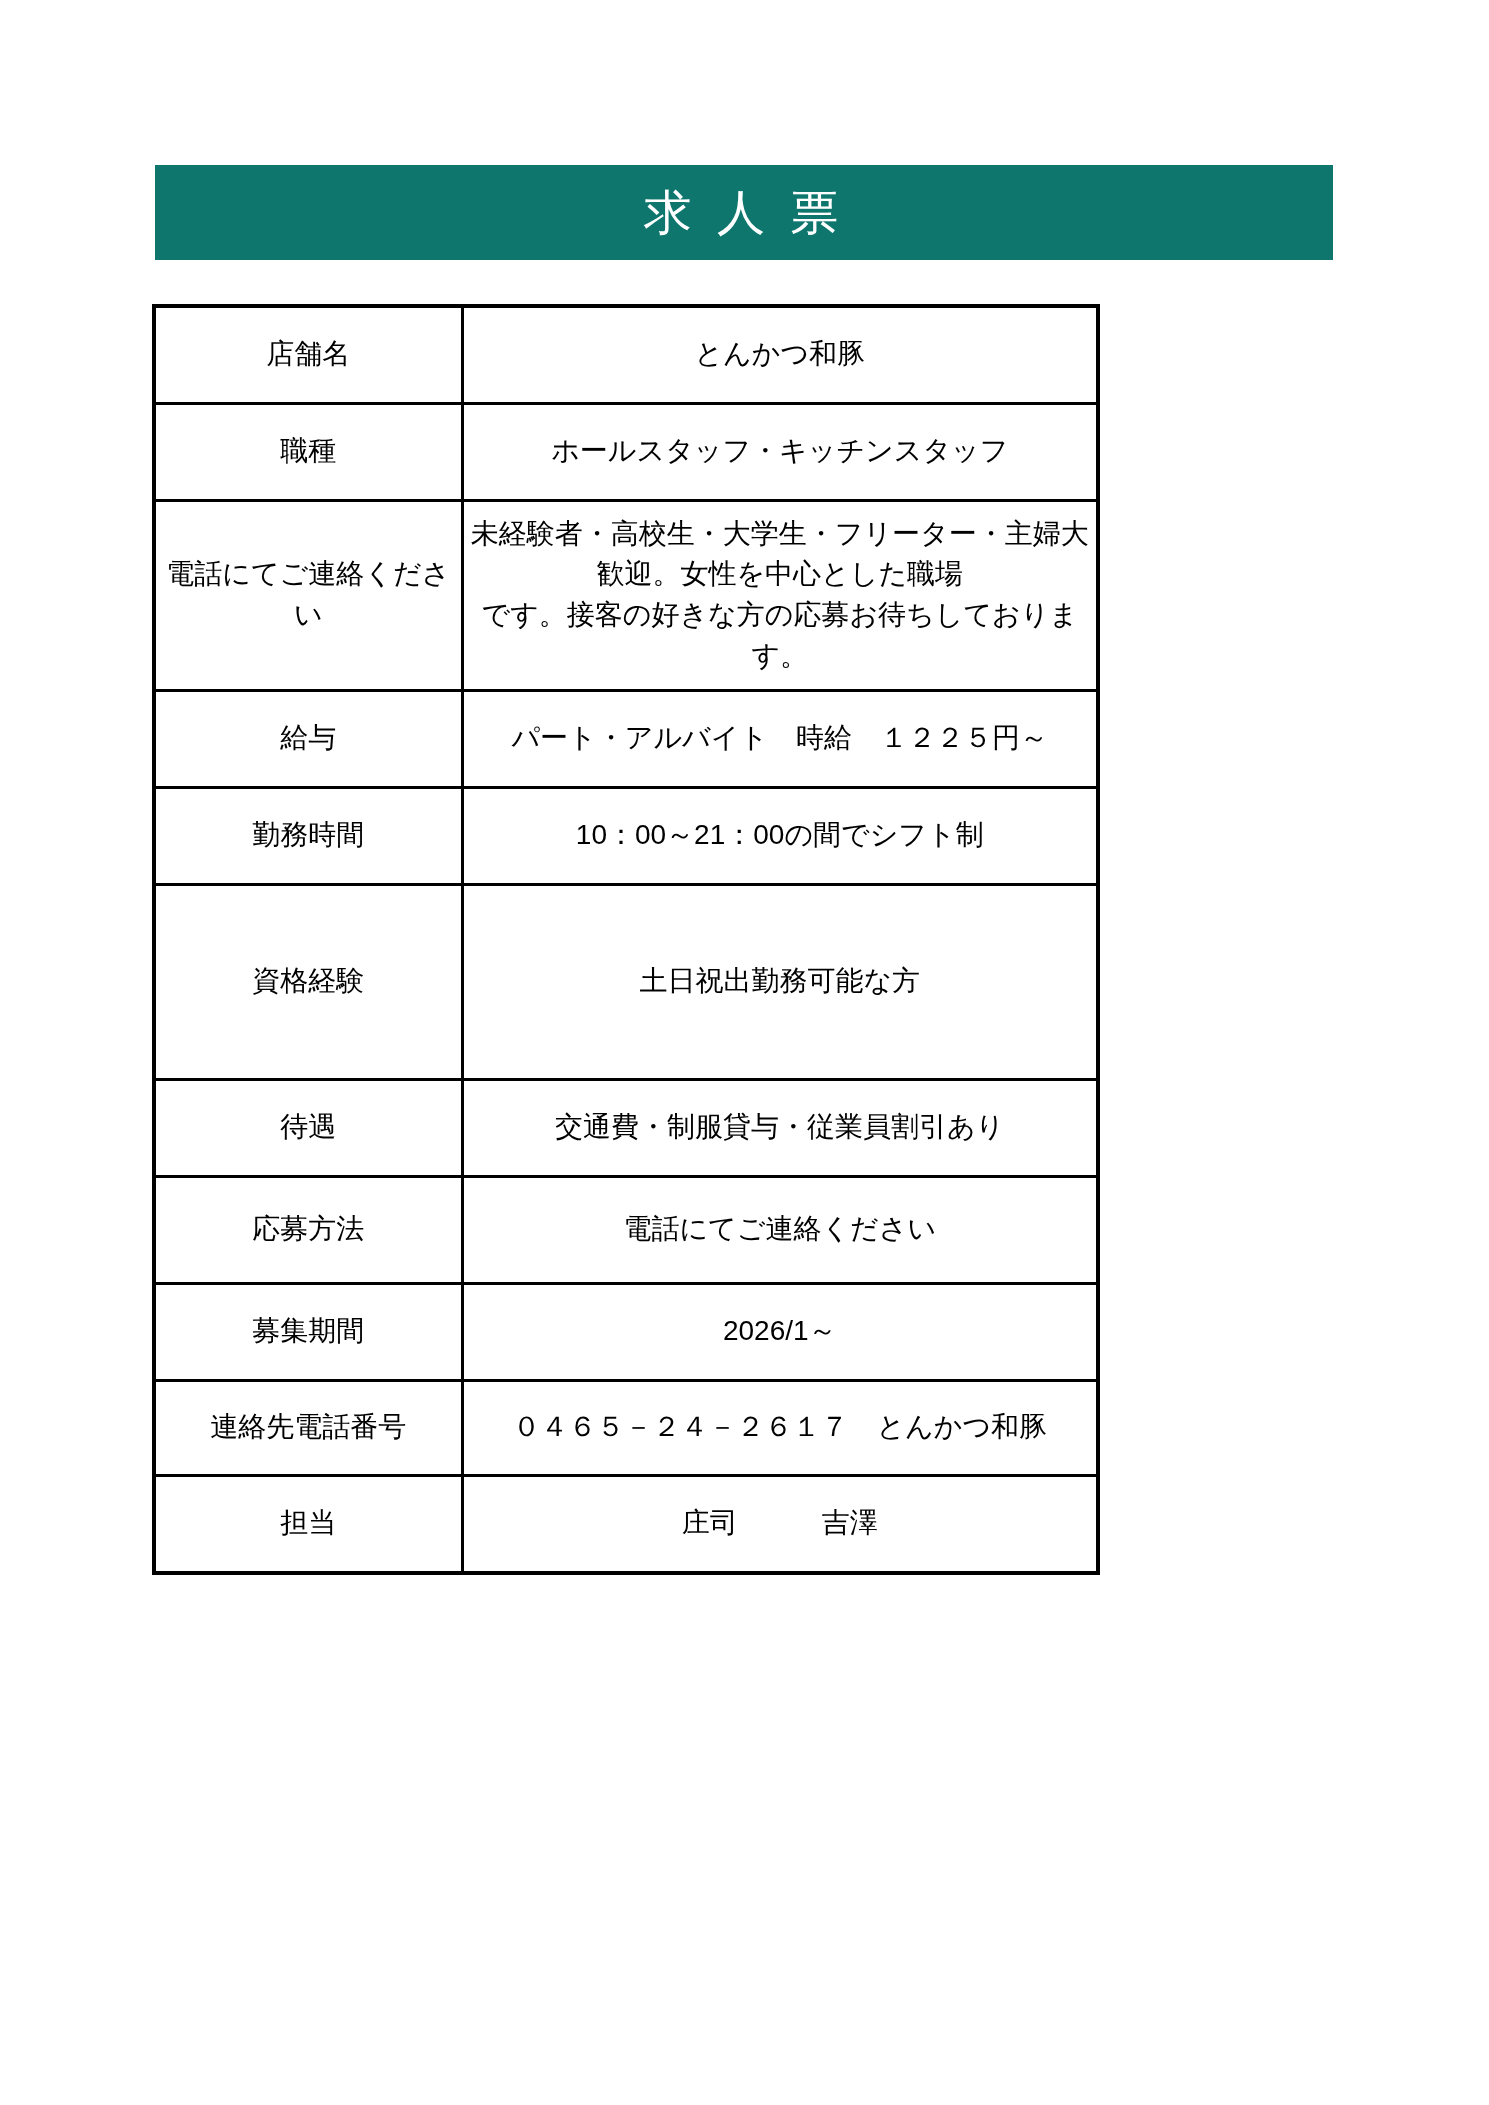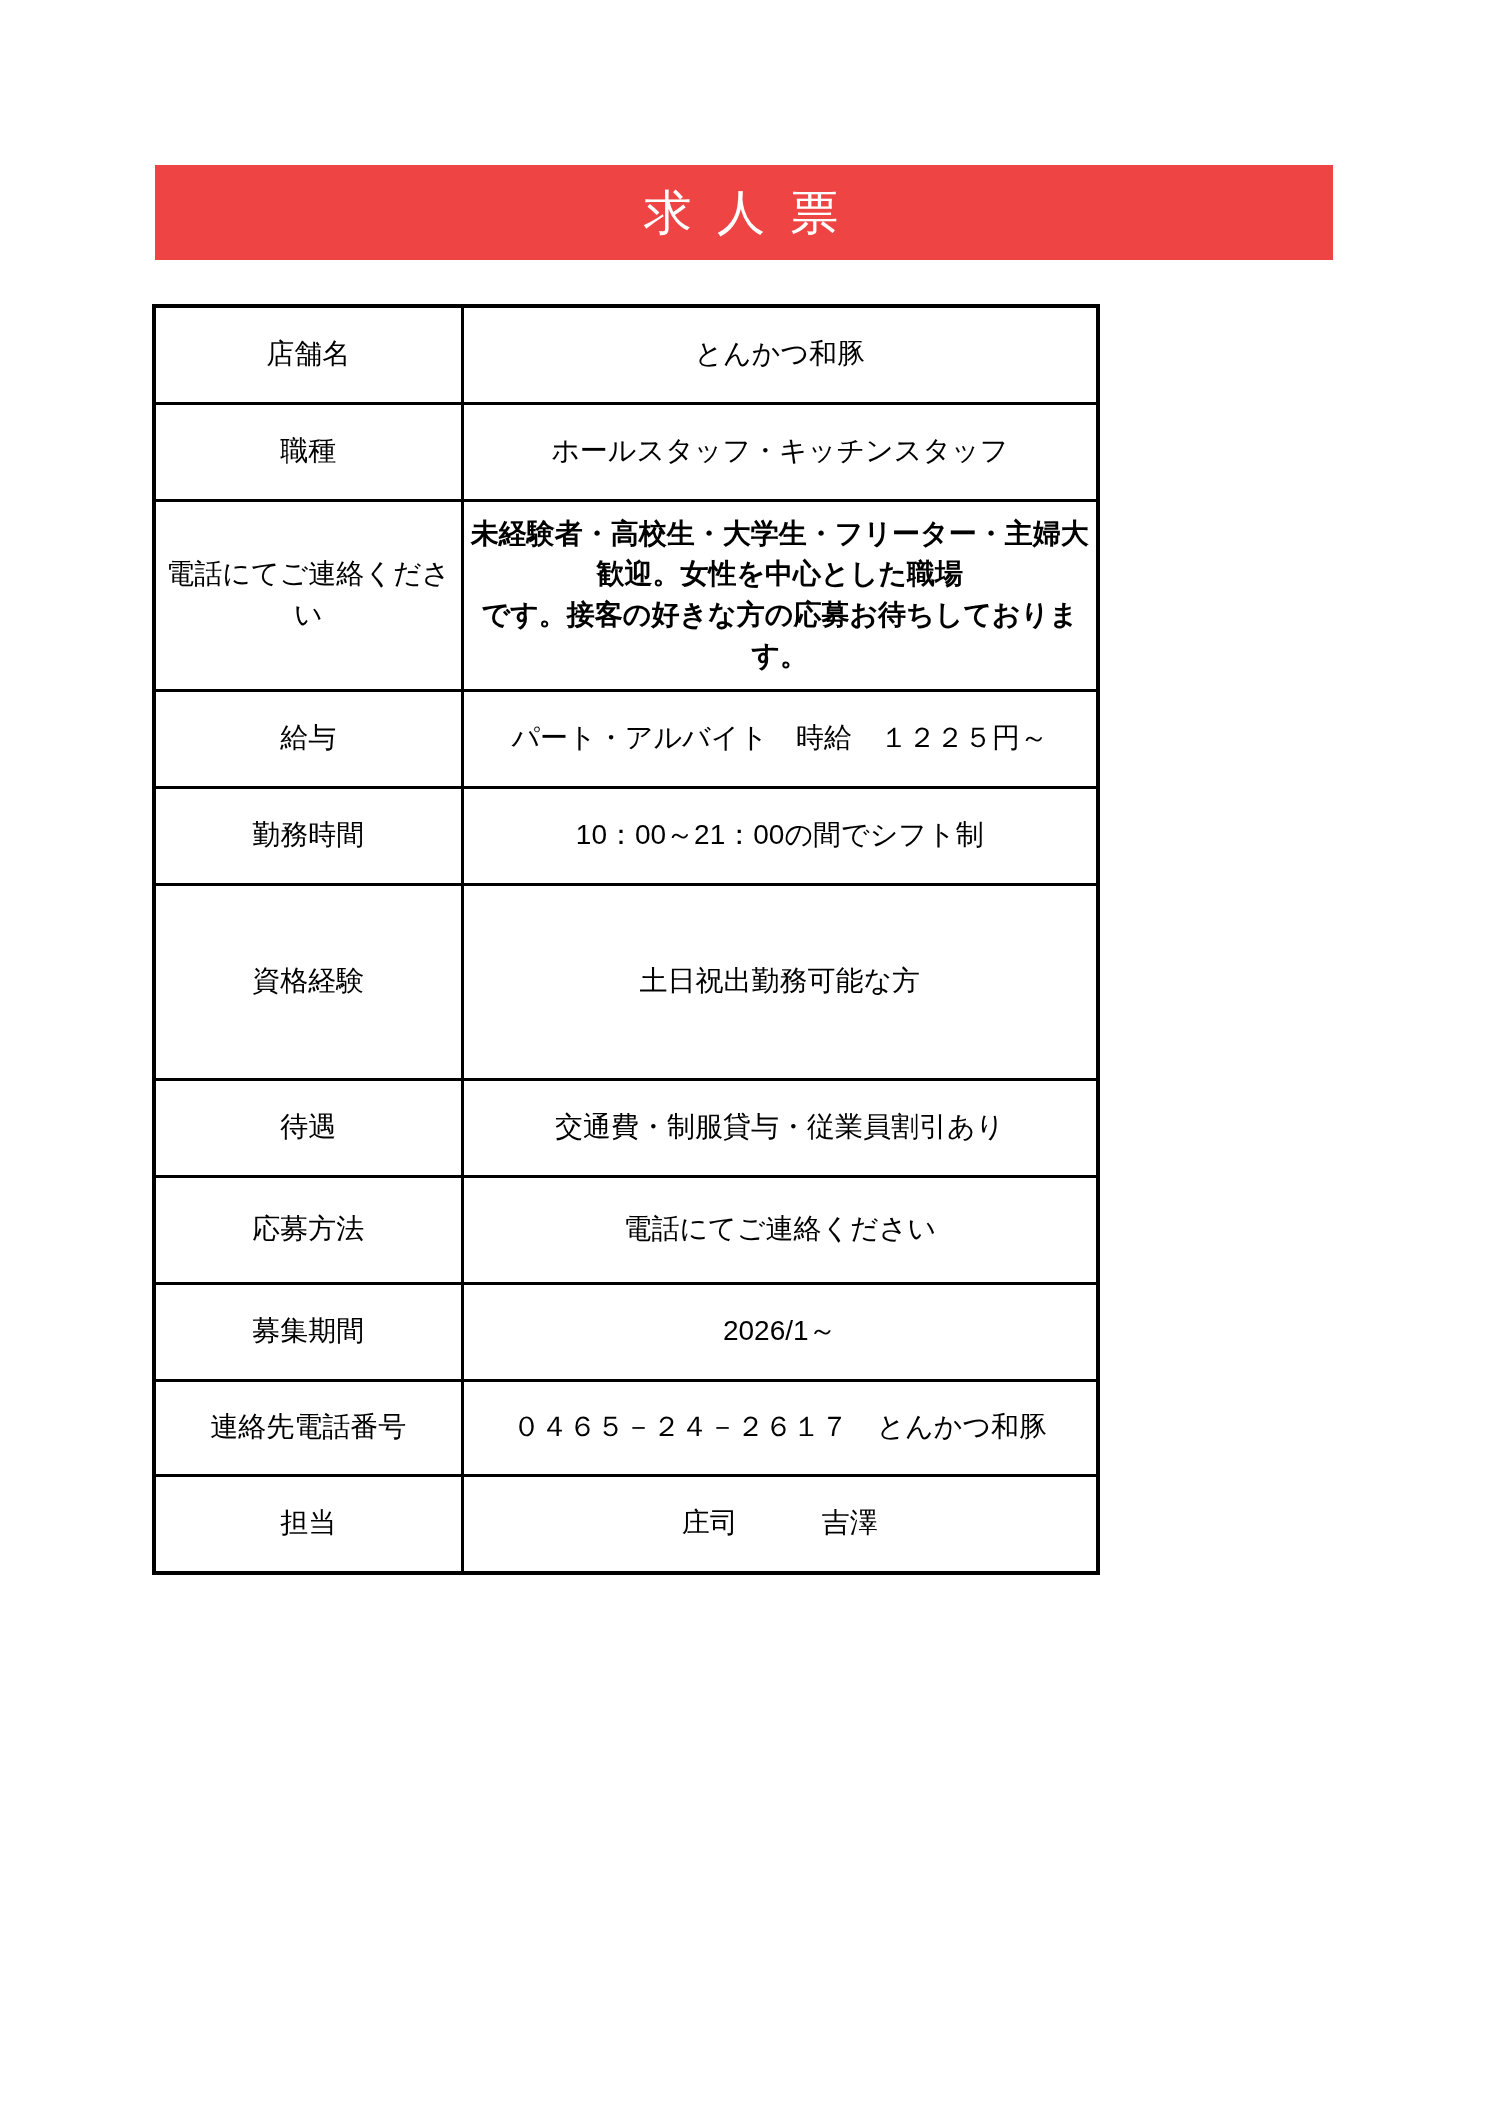--- a/index.html
+++ b/index.html
@@ -57,27 +57,26 @@
   tr.h-r11  { height: 107px; }
   tr.h-r13  { height: 92px; }
   tr.h-r14  { height: 95px; }
   tr.h-r15  { height: 98px; }
   td.value-left {
     text-align: left;
     white-space: pre-line;
     font-size: 25px;
     line-height: 1.5;
     padding: 0 8px;
-    font-weight: bold;
   }
 </style>
 </head>
 <body>
 
-<div class="banner" style="background: #ef4444;">
+<div class="banner" style="background: #0f766e;">
   <span class="banner-text" style="color: rgb(255, 255, 255);">求 人 票</span>
 </div>
 
 <table class="job">
   <colgroup>
       <col class="label-col">
       <col>
     </colgroup>
   <tbody>
     <tr class="h-std">

